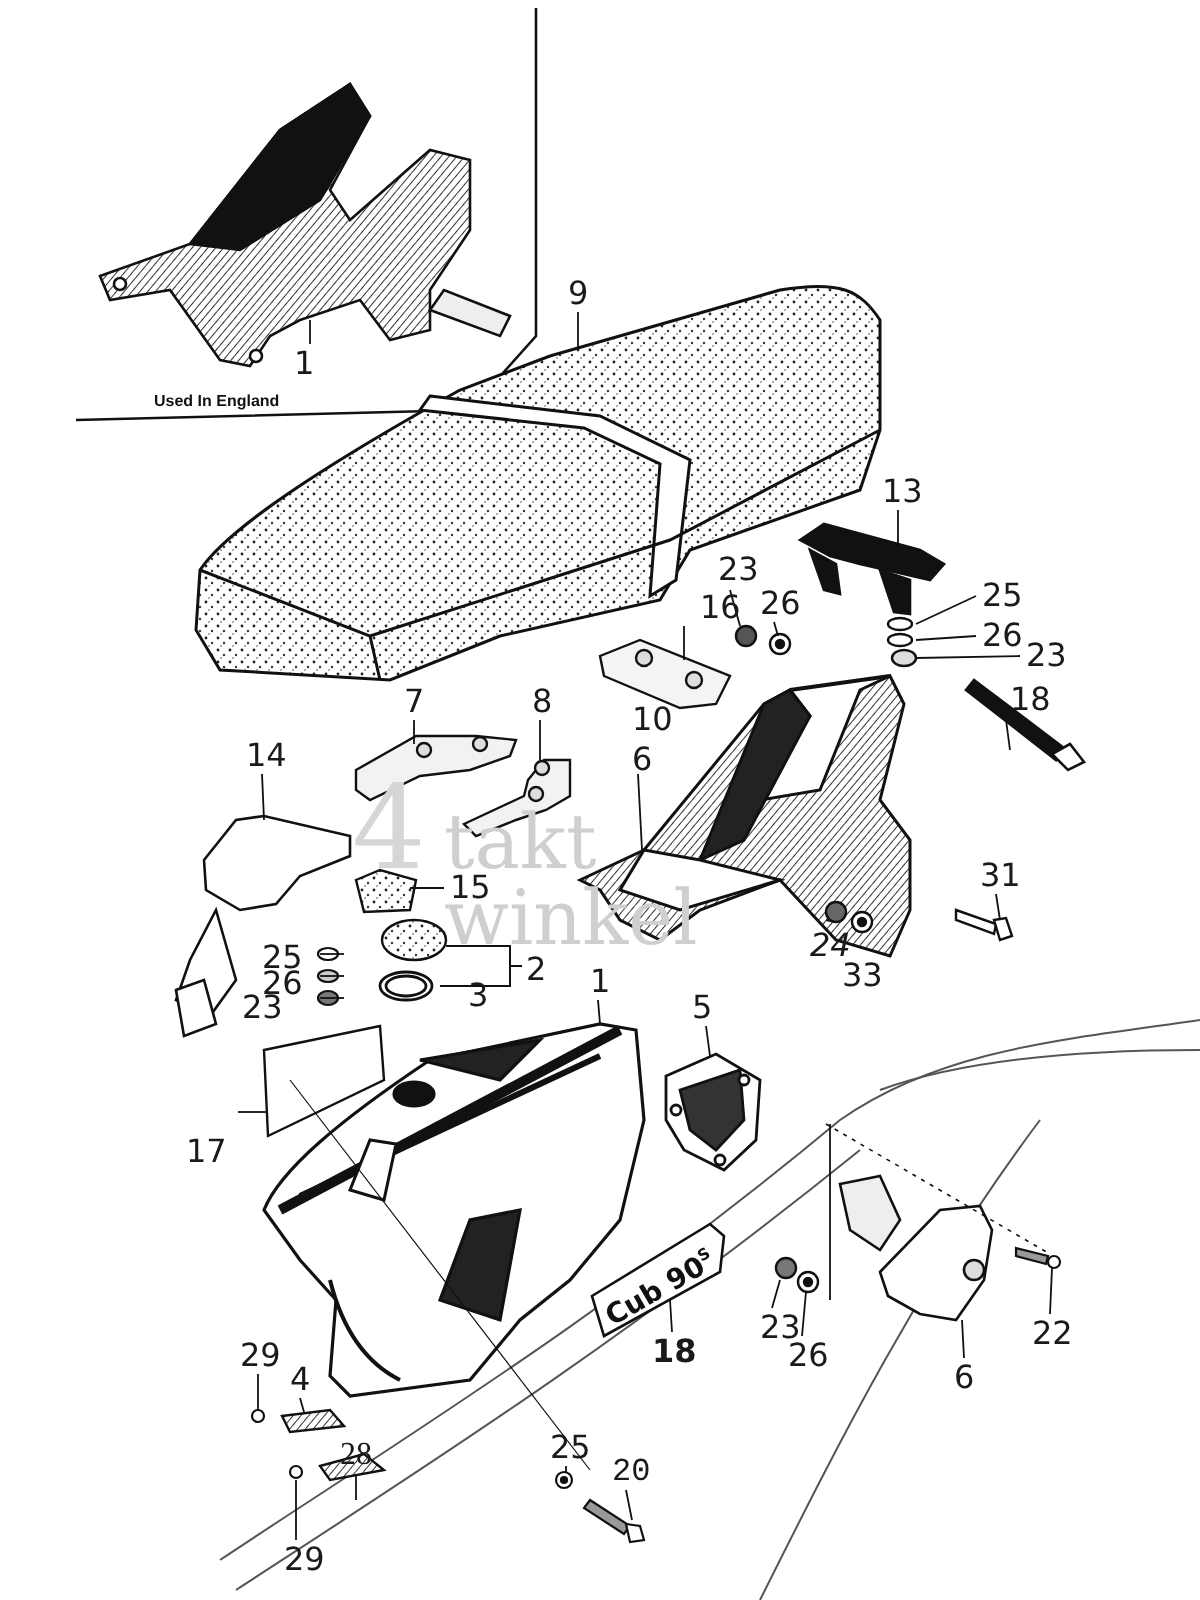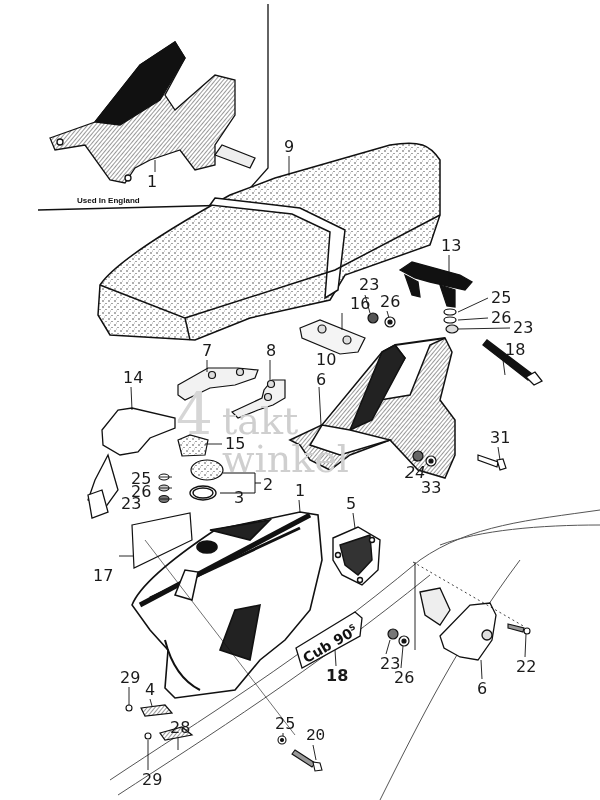--- a/index.html
+++ b/index.html
@@ -281,15 +281,15 @@
   <span class="lbl" style="left:93px; top:568px;">17</span>
   <span class="lbl" style="left:326px; top:668px;font-weight:bold;">18</span>
   <span class="lbl" style="left:380px; top:656px;">23</span>
   <span class="lbl" style="left:394px; top:670px;">26</span>
   <span class="lbl" style="left:516px; top:659px;">22</span>
   <span class="lbl" style="left:477px; top:681px;">6</span>
   <span class="lbl" style="left:120px; top:670px;">29</span>
   <span class="lbl" style="left:145px; top:682px;">4</span>
   <span class="lbl" style="left:275px; top:716px;">25</span>
   <span class="lbl" style="left:306px; top:728px;font-family:Liberation Mono, monospace;">20</span>
-  <span class="lbl" style="left:170px; top:720px;">28</span>
+  <span class="lbl" style="left:170px; top:720px;font-family:Liberation Serif, serif;">28</span>
   <span class="lbl" style="left:142px; top:772px;">29</span>
 </div>
 
 </body></html>

